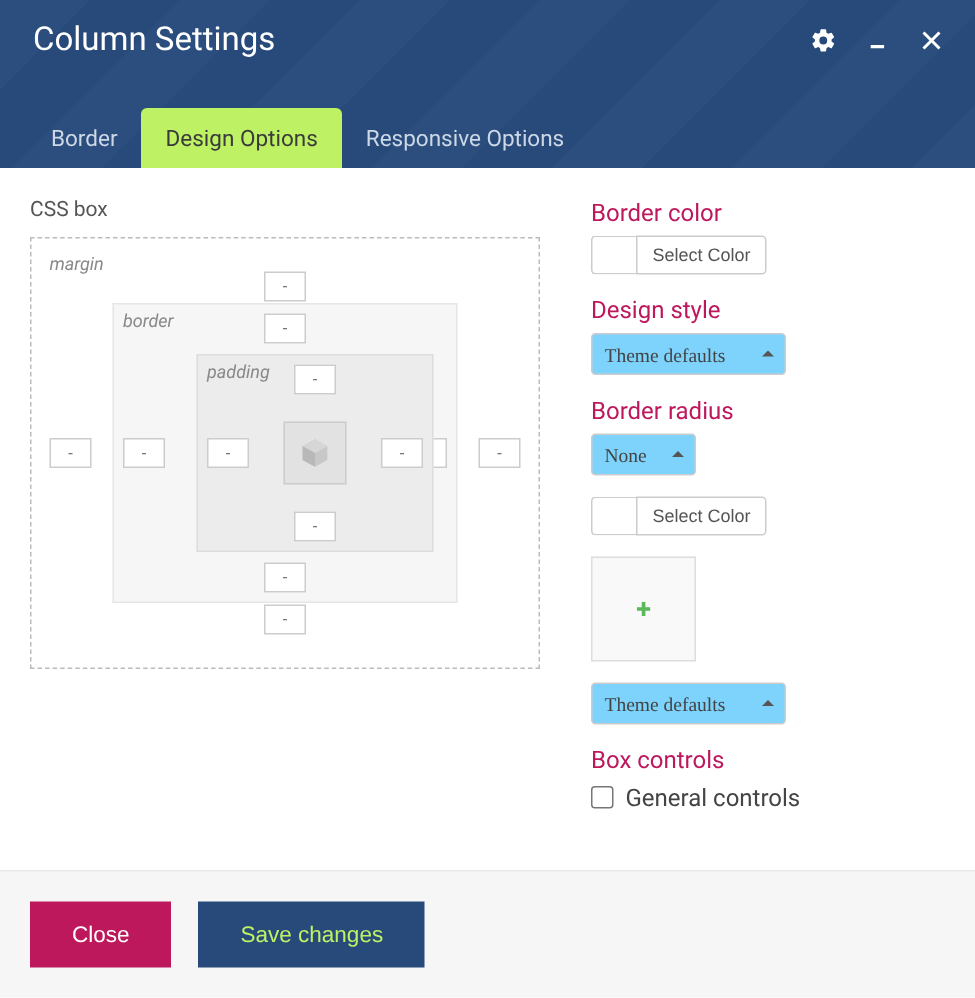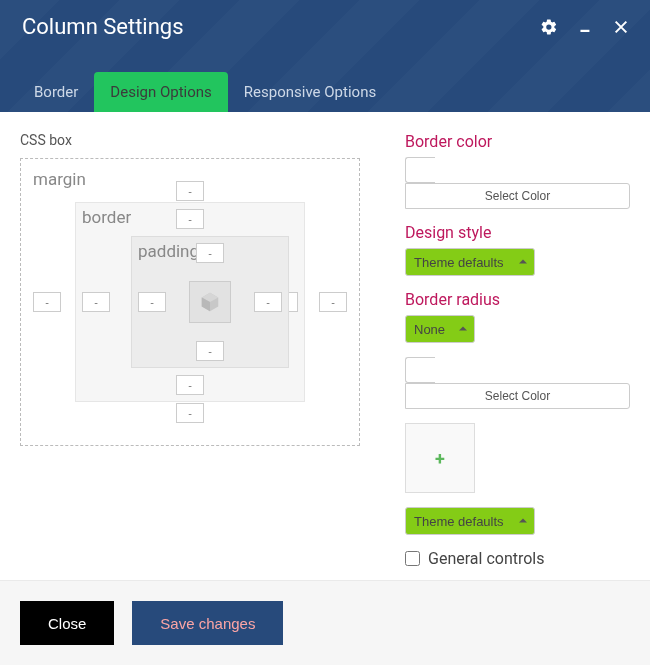--- a/index.html
+++ b/index.html
@@ -7,58 +7,58 @@
   .header { background: #274a7b; color: #fff; height: 112px; position: relative; }
   .header::before { content: ""; position: absolute; inset: 0; background-image:
       linear-gradient(135deg, rgba(255,255,255,0.05) 25%, transparent 25%, transparent 50%, rgba(255,255,255,0.05) 50%, rgba(255,255,255,0.05) 75%, transparent 75%);
       background-size: 120px 120px; opacity:0.4; }
   .title-row { display: flex; align-items: center; justify-content: space-between; padding: 14px 20px 0 22px; position: relative; }
   .title { font-size: 22px; font-weight: 400; }
   .icons { display: flex; gap: 18px; align-items: center; }
   .icon-btn { width: 18px; height: 18px; display:flex; align-items:center; justify-content:center; cursor:pointer; color:#fff; }
   .tabs { display: flex; padding-left: 18px; position: absolute; bottom: 0; }
   .tab { padding: 11px 16px; font-size: 15px; color: #cdd8e7; cursor:pointer; border-radius: 4px 4px 0 0; }
-  .tab.active { background: #22c55e; color: #3b3b3b; }
-  .body { display: flex; padding: 20px 20px 10px 20px; gap: 45px; justify-content: space-between; }
+  .tab.active { background: #bef264; color: #3b3b3b; }
+  .body { display: flex; padding: 20px 20px 10px 20px; gap: 34px; justify-content: space-between; }
   .left { flex: 0 0 340px; }
   .section-title { font-size: 14px; color: #555; margin-bottom: 10px; }
   .cssbox { border: 1px dashed #bbb; padding: 6px; position: relative; width: 340px; height: 288px; }
-  .box-label { position:absolute; top:4px; left:6px; font-size:17px; color:#888; }
+  .box-label { position:absolute; top:4px; left:6px; font-size:12px; color:#888;font-style:italic; }
   .layer { position: relative; display:flex; align-items:center; justify-content:center; flex-direction:column; }
   .margin-layer { width:100%; height:100%; }
   .border-layer { background:#f6f6f6; border:1px solid #e6e6e6; width: 230px; height: 200px; position:relative; display:flex; align-items:center; justify-content:center;}
   .padding-layer { background:#ececec; border:1px solid #ddd; width:158px; height:132px; position:relative; display:flex; align-items:center; justify-content:center;margin-left:40px;}
   .content-box { background:#e2e2e2; border:1px solid #ccc; width:42px; height:42px; display:flex; align-items:center; justify-content:center; }
   .val-input { width:28px; height:20px; border:1px solid #ccc; background:#fff; font-size:11px; color:#888; text-align:center; position:absolute; padding:0; }
   .val-input.top { top:6px; left:50%; transform:translateX(-50%); }
   .val-input.bottom { bottom:6px; left:50%; transform:translateX(-50%); }
   .val-input.left { left:6px; top:50%; transform:translateY(-50%); }
   .val-input.right { right:6px; top:50%; transform:translateY(-50%); }
   .margin-layer > .val-input.top { top:16px; }
   .margin-layer > .val-input.bottom { bottom:16px; }
   .margin-layer > .val-input.left { left:6px; }
   .margin-layer > .val-input.right { right:6px; }
   .right { flex: 1; }
   .field { margin-bottom: 14px; }
   .field-label { font-size: 16px; color:#be185d; margin-bottom: 6px; display:block; }
-  .color-row { display:flex;flex-direction:column; }
+  .color-row { display:flex; }
   .swatch { width:30px; height:26px; border:1px solid #ccc; border-right:none; background:#fff; border-radius:3px 0 0 3px;}
   .select-color-btn { height:26px; padding:0 10px; font-size:12px; border:1px solid #ccc; background:#fff; color:#555; border-radius:0 3px 3px 0; cursor:pointer;}
-  .select { height:28px; border:1px solid #ccc; border-radius:3px; background:#84cc16; font-size:13px; color:#444; padding:0 22px 0 8px; appearance:none; position:relative; min-width:130px;}
+  .select { height:28px; border:1px solid #ccc; border-radius:3px; background:#7dd3fc; font-size:13px; color:#444; padding:0 22px 0 8px; appearance:none; position:relative; min-width:130px;font-family:Liberation Serif, serif;}
   .select-wrap { position:relative; display:inline-block; }
   .select-wrap::after { content:""; position:absolute; right:8px; top:50%; transform:translateY(-60%); width:0; height:0; border-left:4px solid transparent; border-right:4px solid transparent; border-bottom:4px solid #555; }
   .select-wrap::before { content:""; position:absolute; right:8px; top:50%; transform:translateY(60%); width:0; height:0; border-left:4px solid transparent; border-right:4px solid transparent; border-top:4px solid #555; }
   .add-box { width:70px; height:70px; border:1px solid #ddd; background:#f9f9f9; display:flex; align-items:center; justify-content:center; cursor:pointer; margin-bottom:14px;}
   .add-box span { color:#5cb85c; font-size:18px; font-weight:bold;}
   .checkbox-row { display:flex; align-items:center; gap:8px; }
   .checkbox-row input { width:15px; height:15px; accent-color:#fff;}
   .footer { background:#f6f6f6; border-top:1px solid #eaeaea; padding:20px; display:flex; gap:18px; position:absolute; bottom:0; left:0; right:0;}
   .btn { height:44px; padding:0 28px; font-size:15px; border:none; cursor:pointer; }
-  .btn-close { background:#000000; color:#fff;text-align:right; }
-  .btn-save { background:#274a7b; color:#fca5a5; }
+  .btn-close { background:#be185d; color:#fff;text-align:right; }
+  .btn-save { background:#274a7b; color:#bef264; }
   .cube-icon { width:22px; height:22px; }
 </style>
 </head>
 <body>
 
 <div class="header">
   <div class="title-row">
     <div class="title">Column Settings</div>
     <div class="icons">
       <div class="icon-btn">
@@ -156,20 +156,21 @@
 
     <div class="field">
       <div class="select-wrap">
         <select class="select">
           <option>Theme defaults</option>
         </select>
       </div>
     </div>
 
     <div class="field">
+      <span class="field-label">Box controls</span>
       <label class="checkbox-row">
         <input type="checkbox" style="">
         <span>General controls</span>
       </label>
     </div>
   </div>
 </div>
 
 <div class="footer">
   <button class="btn btn-close">Close</button>

